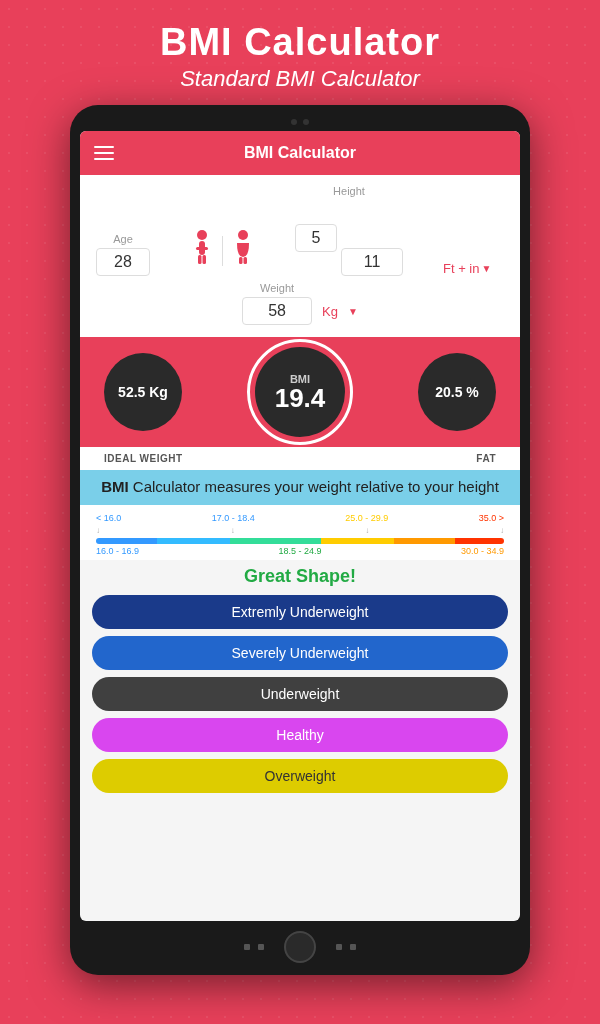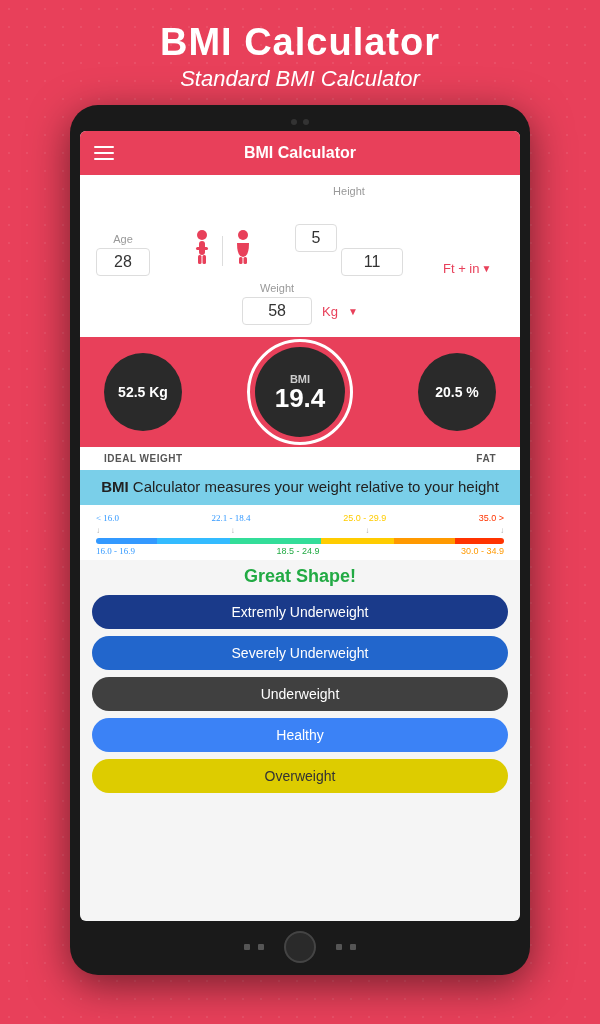--- a/index.html
+++ b/index.html
@@ -337,21 +337,21 @@
       padding: 8px 16px 4px;
     }
 
     .scale-numbers {
       display: flex;
       justify-content: space-between;
       font-size: 9px;
       margin-bottom: 2px;
     }
 
-    .scale-low { color: #3399ff; font-family: Liberation Serif, serif; }
+    .scale-low { color: #3399ff; }
     .scale-mid { color: #ffcc00; }
     .scale-high-mid { color: #ff9900; }
     .scale-high { color: #ff3300; }
 
     .scale-bar {
       display: flex;
       height: 6px;
       border-radius: 3px;
       overflow: hidden;
       margin: 2px 0;
@@ -393,21 +393,21 @@
       text-align: center;
       font-size: 14px;
       font-weight: 500;
       color: #fff;
       cursor: pointer;
     }
 
     .cat-dark-blue { background: #1a3a8a; }
     .cat-blue { background: #2266cc; }
     .cat-light-blue { background: #404040; }
-    .cat-green { background: #3b82f6; }
+    .cat-green { background: #d946ef; }
     .cat-yellow { background: #ddcc00; color: #333; }
   </style>
 </head>
 <body>
 
 <div class="header-section">
   <div class="main-title">BMI Calculator</div>
   <div class="subtitle">Standard BMI Calculator</div>
 </div>
 
@@ -503,21 +503,21 @@
       <span>FAT</span>
     </div>
 
     <div class="info-banner">
       <span class="bold">BMI</span><span> Calculator measures your weight relative to your height</span>
     </div>
 
     <div class="bmi-scale">
       <div class="scale-numbers">
         <span class="scale-low">&lt; 16.0</span>
-        <span class="scale-low">22.1 - 18.4</span>
+        <span class="scale-low">17.0 - 18.4</span>
         <span class="scale-mid">25.0 - 29.9</span>
         <span class="scale-high">35.0 &gt;</span>
       </div>
       <div style="display:flex; justify-content:space-between; font-size:8px; color:#aaa; padding: 1px 0;">
         <span>↓</span>
         <span>↓</span>
         <span>↓</span>
         <span>↓</span>
       </div>
       <div class="scale-bar">

